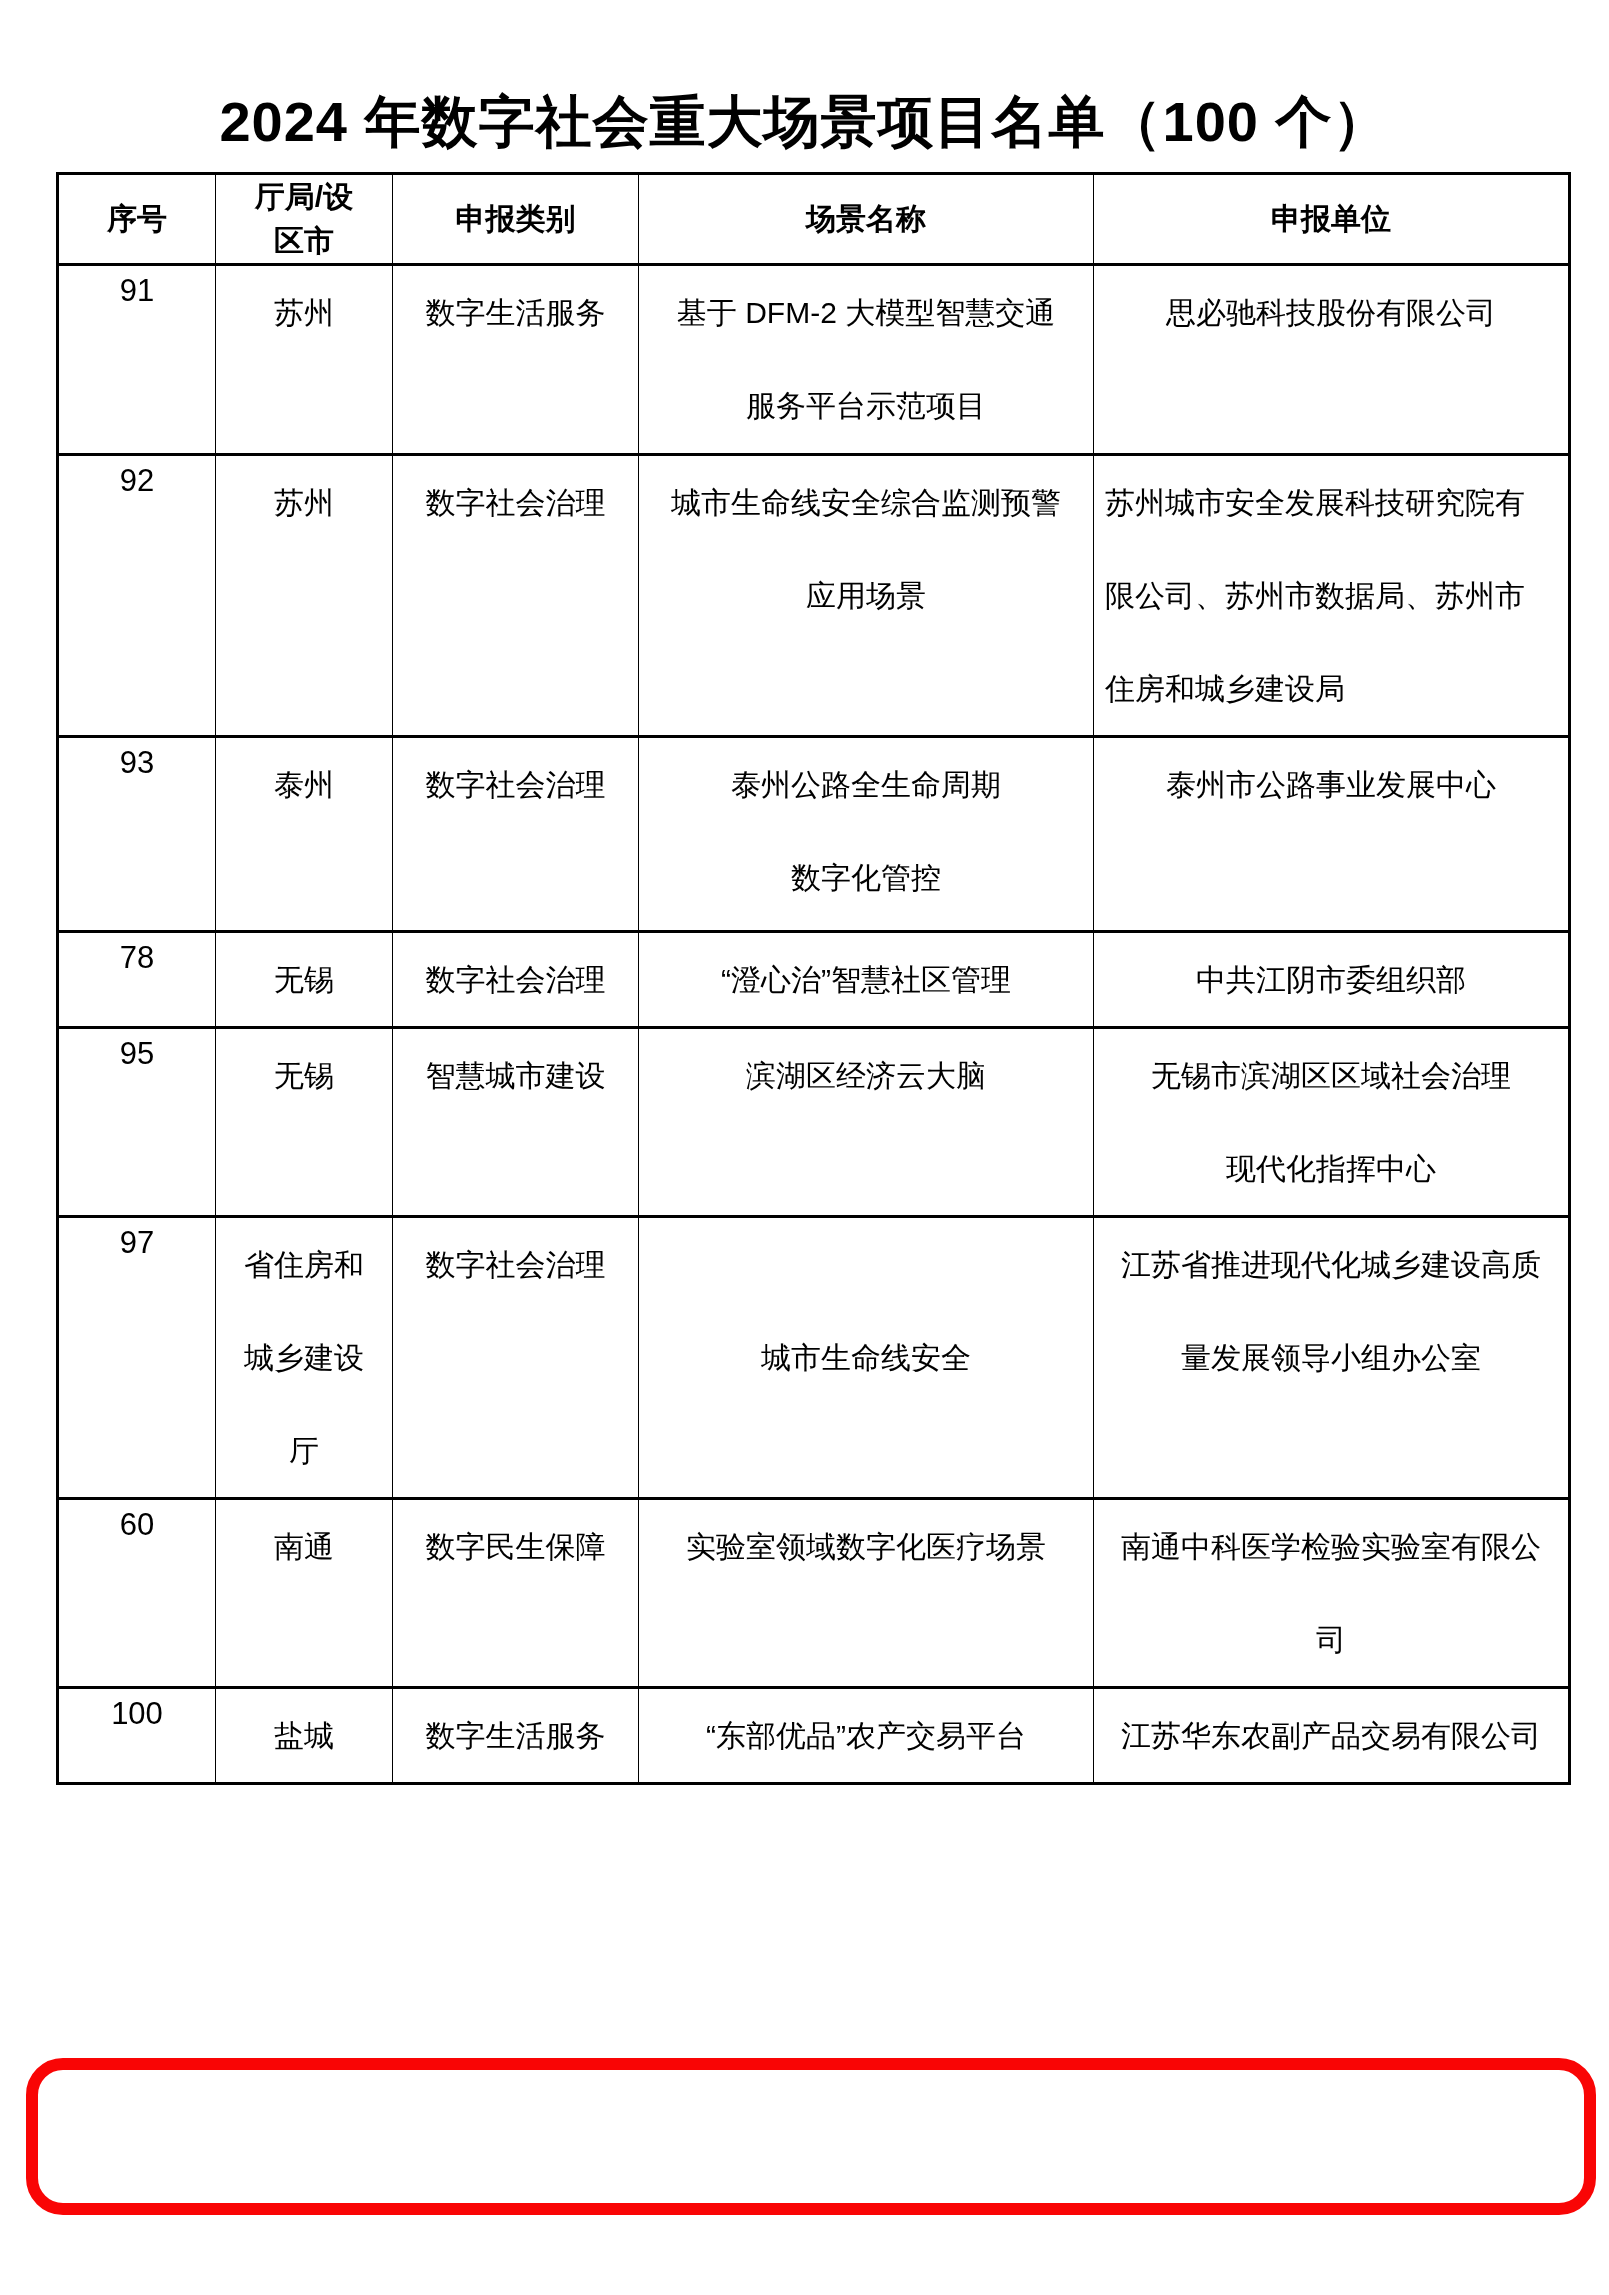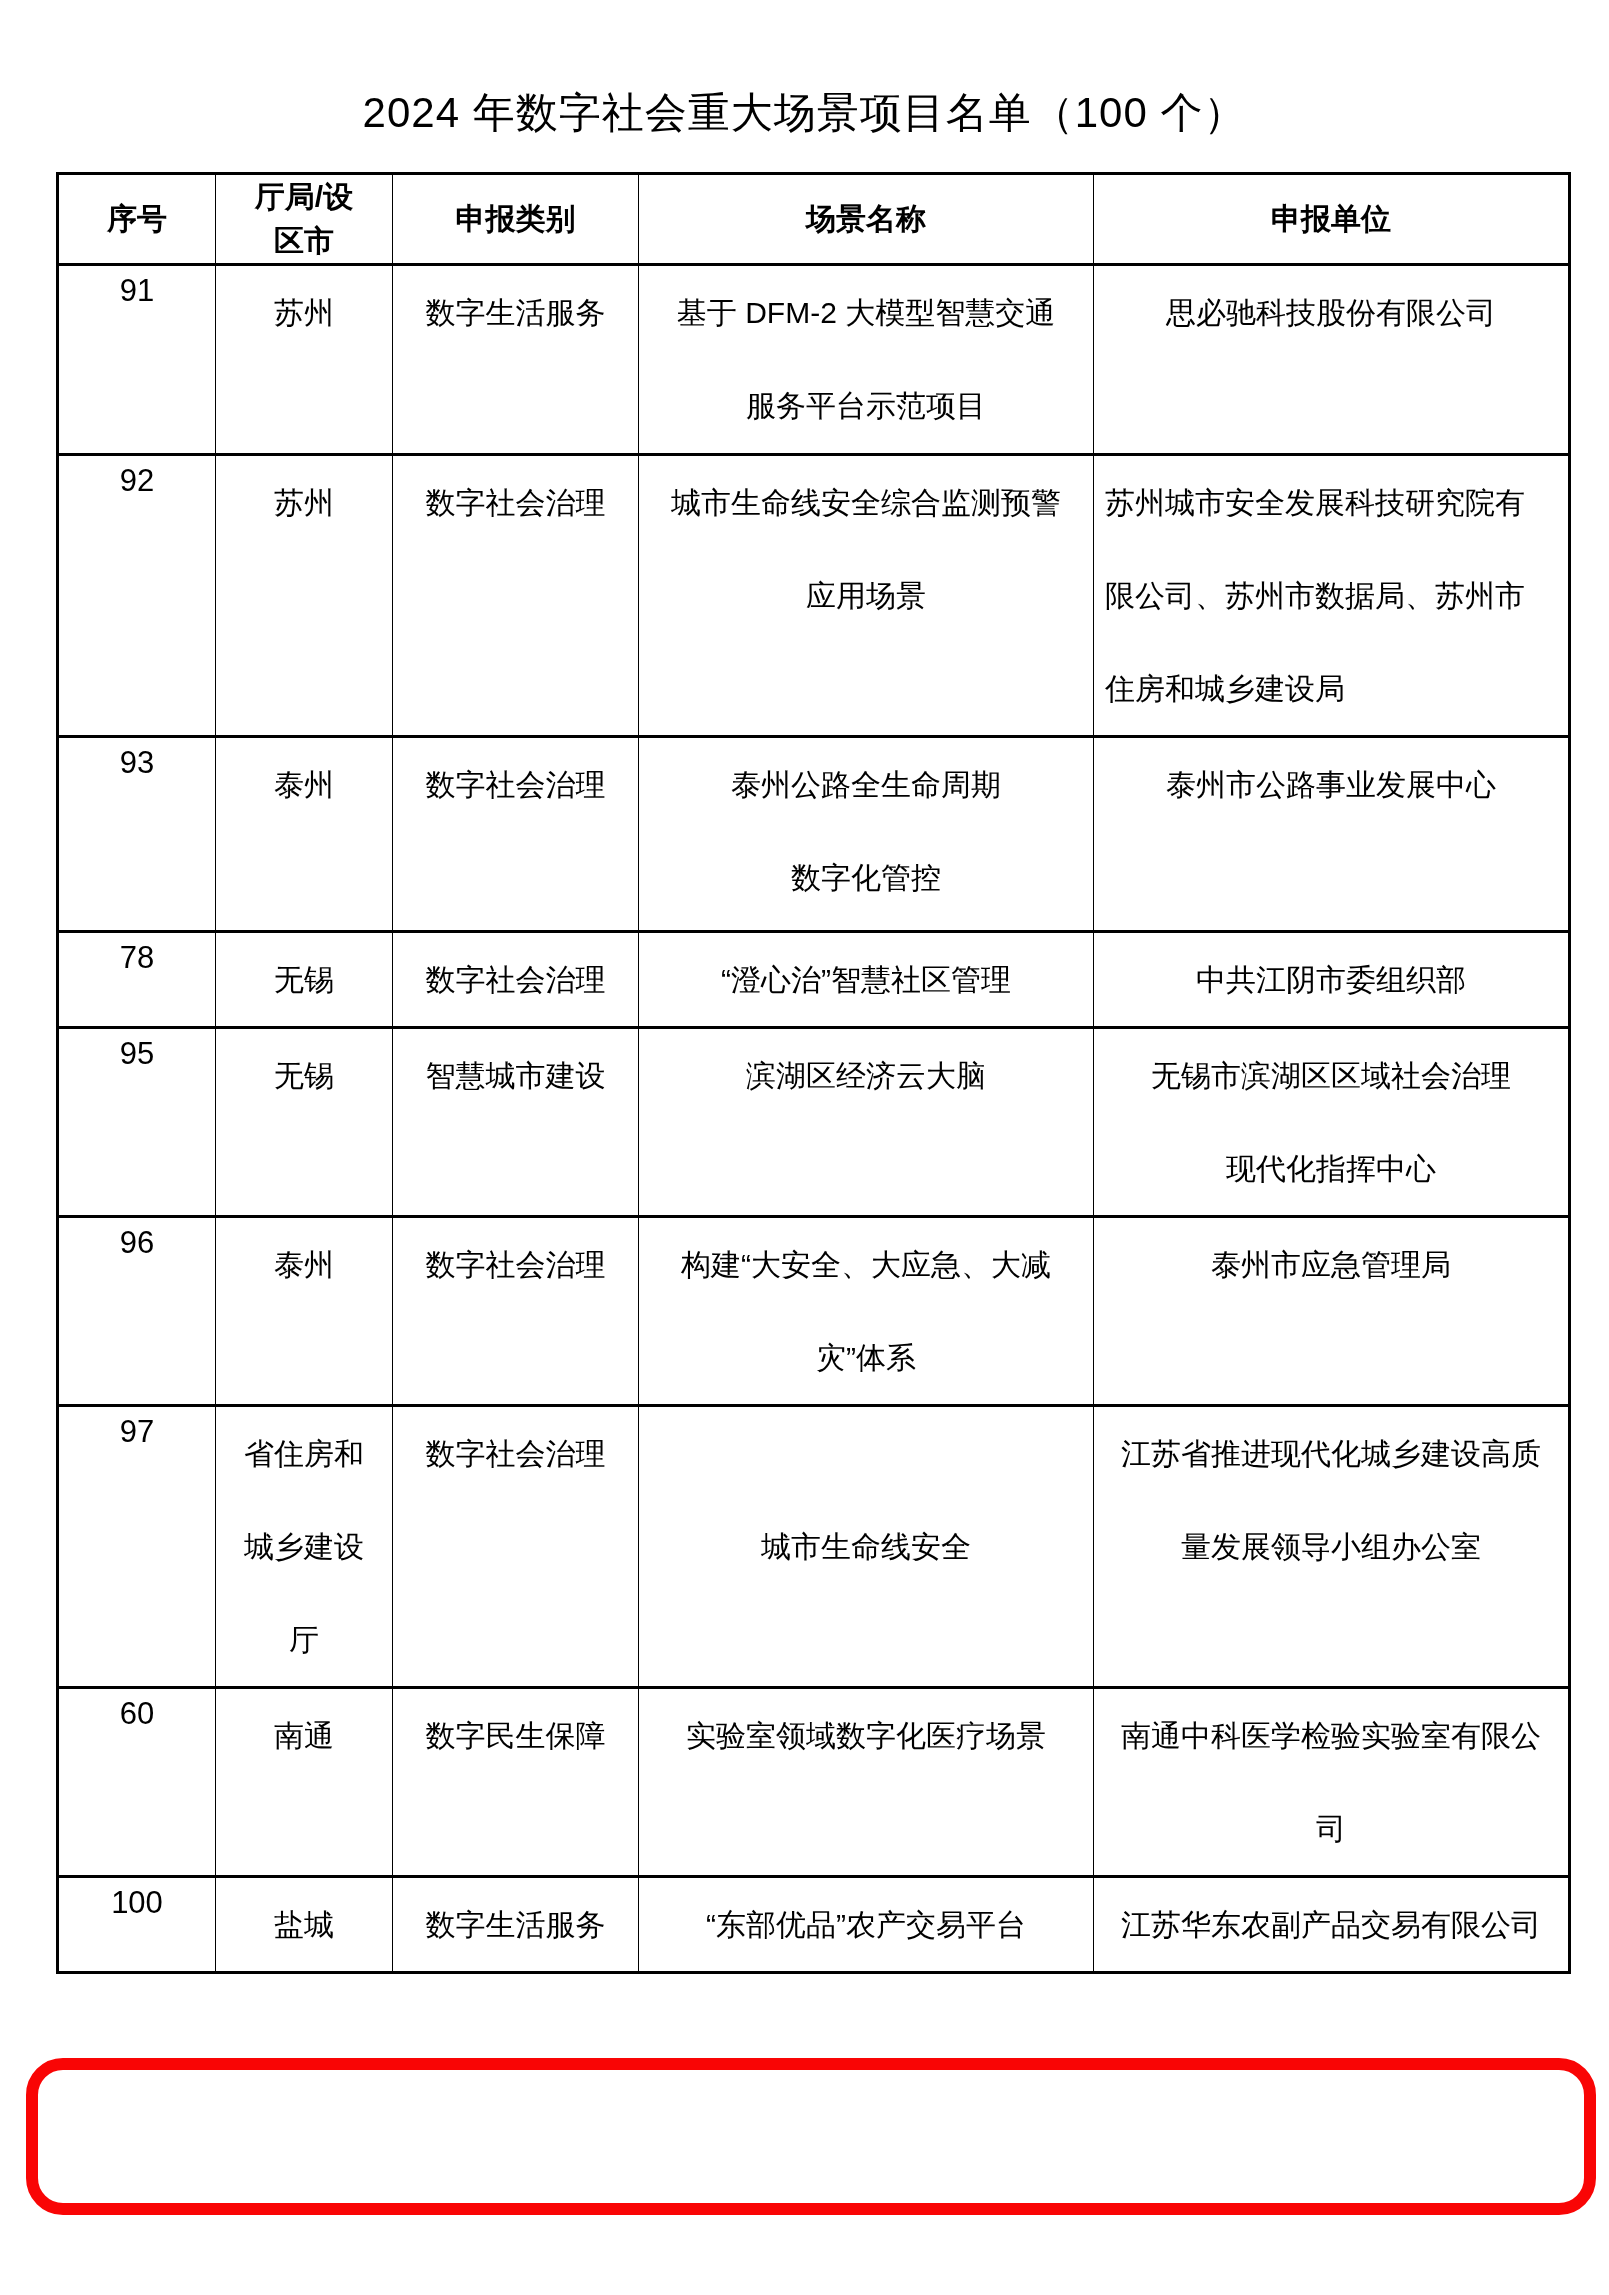--- a/index.html
+++ b/index.html
@@ -14,22 +14,22 @@
     font-family: "Liberation Sans", "DejaVu Sans", sans-serif;
     color: #000;
     overflow: hidden;
   }
   .page-title {
     position: absolute;
     top: 85px;
     left: 0;
     width: 100%;
     text-align: center;
-    font-size: 42px;
-    font-weight: 400;
+    font-size: 56px;
+    font-weight: 700;
     letter-spacing: 1px;
     white-space: nowrap;
   }
   .tbl-wrap {
     position: absolute;
     left: 56px;
     top: 172px;
     width: 1513px;
   }
   table.projects {
@@ -149,28 +149,20 @@
           <td>中共江阴市委组织部</td>
         </tr>
         <tr style="height: 187px;">
           <td class="num">95</td>
           <td>无锡</td>
           <td>智慧城市建设</td>
           <td>滨湖区经济云大脑</td>
           <td>无锡市滨湖区区域社会治理
 现代化指挥中心</td>
         </tr>
-        <tr style="height: 187px;">
-          <td class="num">96</td>
-          <td>泰州</td>
-          <td>数字社会治理</td>
-          <td>构建“大安全、大应急、大减
-灾”体系</td>
-          <td>泰州市应急管理局</td>
-        </tr>
         <tr style="height: 282px;">
           <td class="num">97</td>
           <td>省住房和
 城乡建设
 厅</td>
           <td>数字社会治理</td>
           <td class="vmid">城市生命线安全</td>
           <td>江苏省推进现代化城乡建设高质
 量发展领导小组办公室</td>
         </tr>

